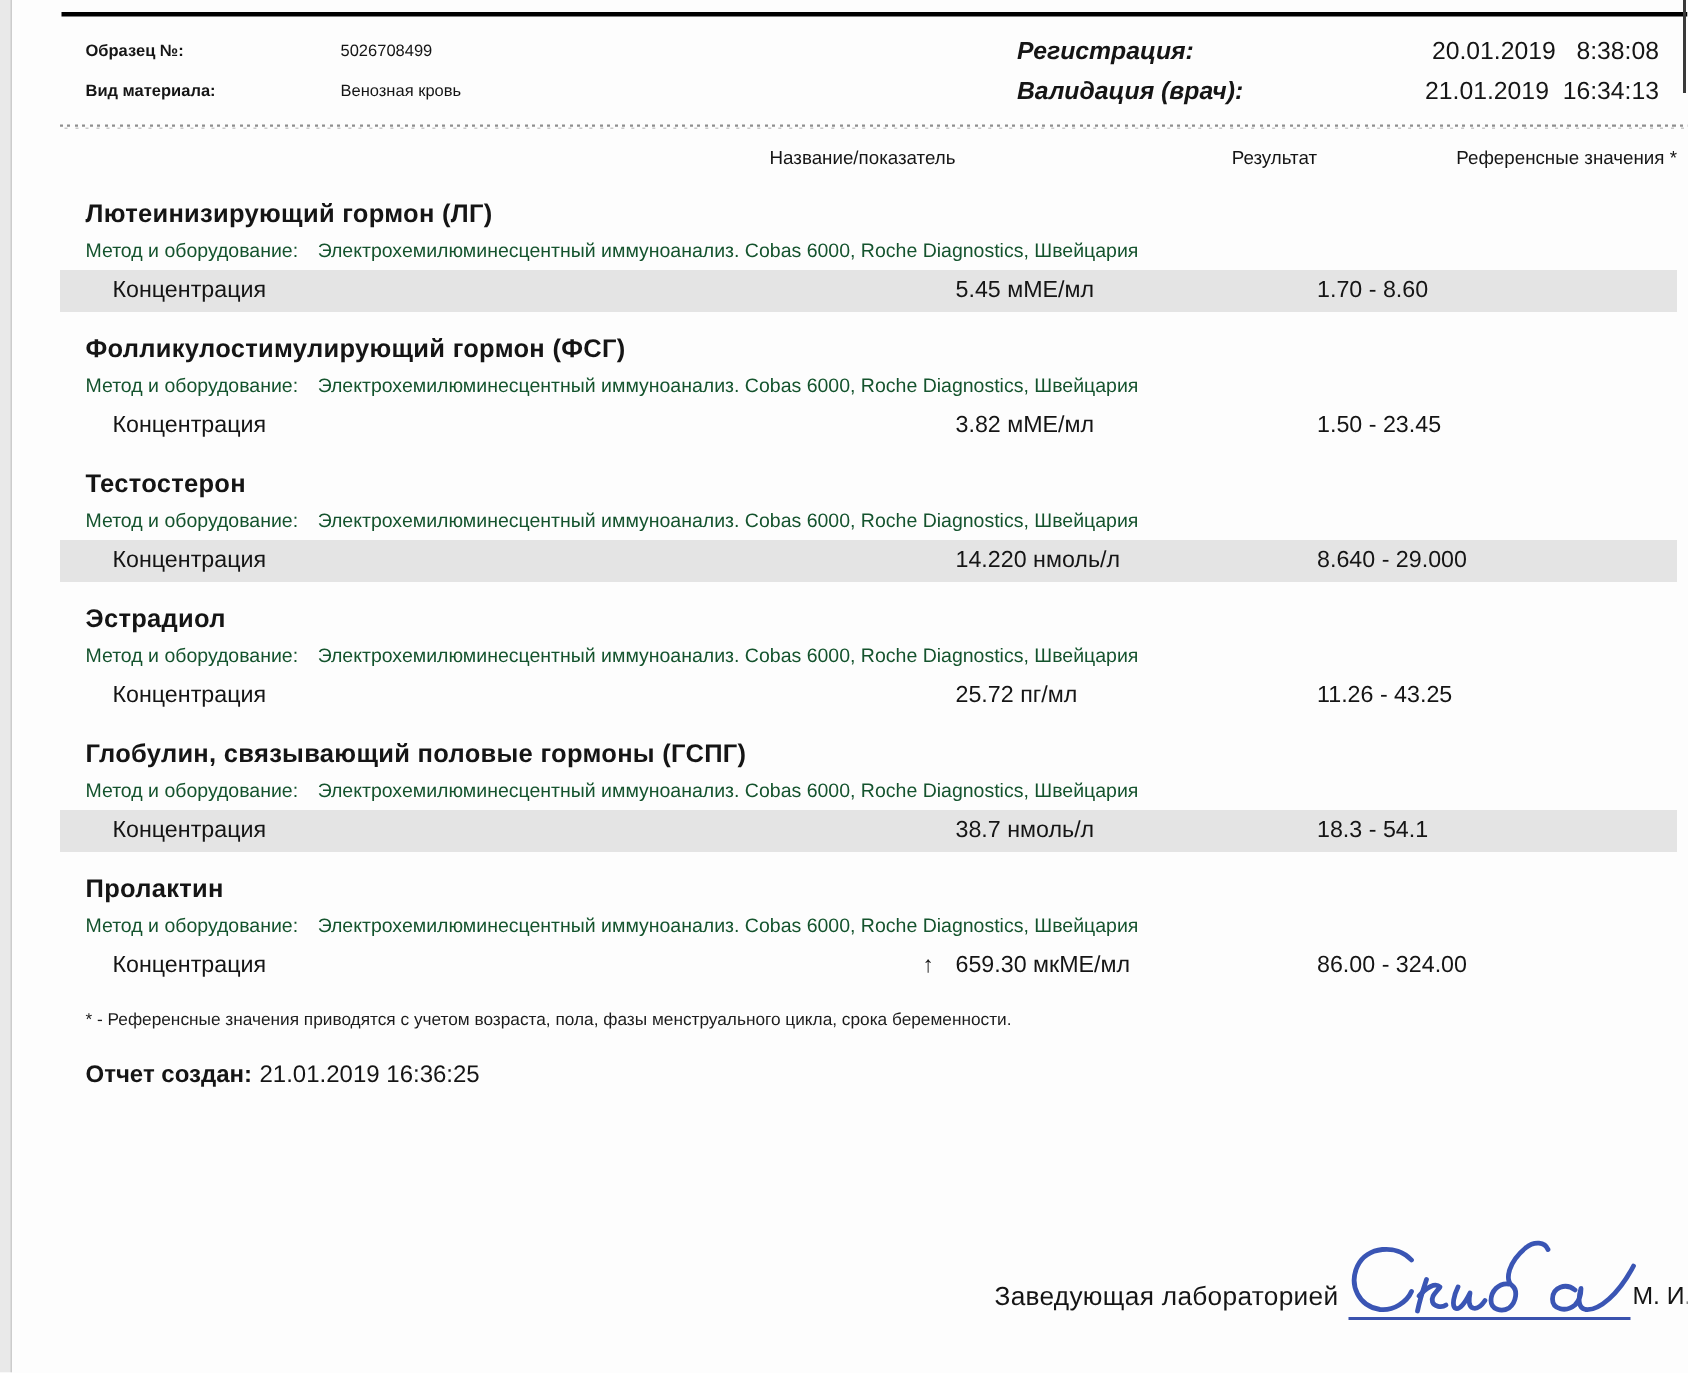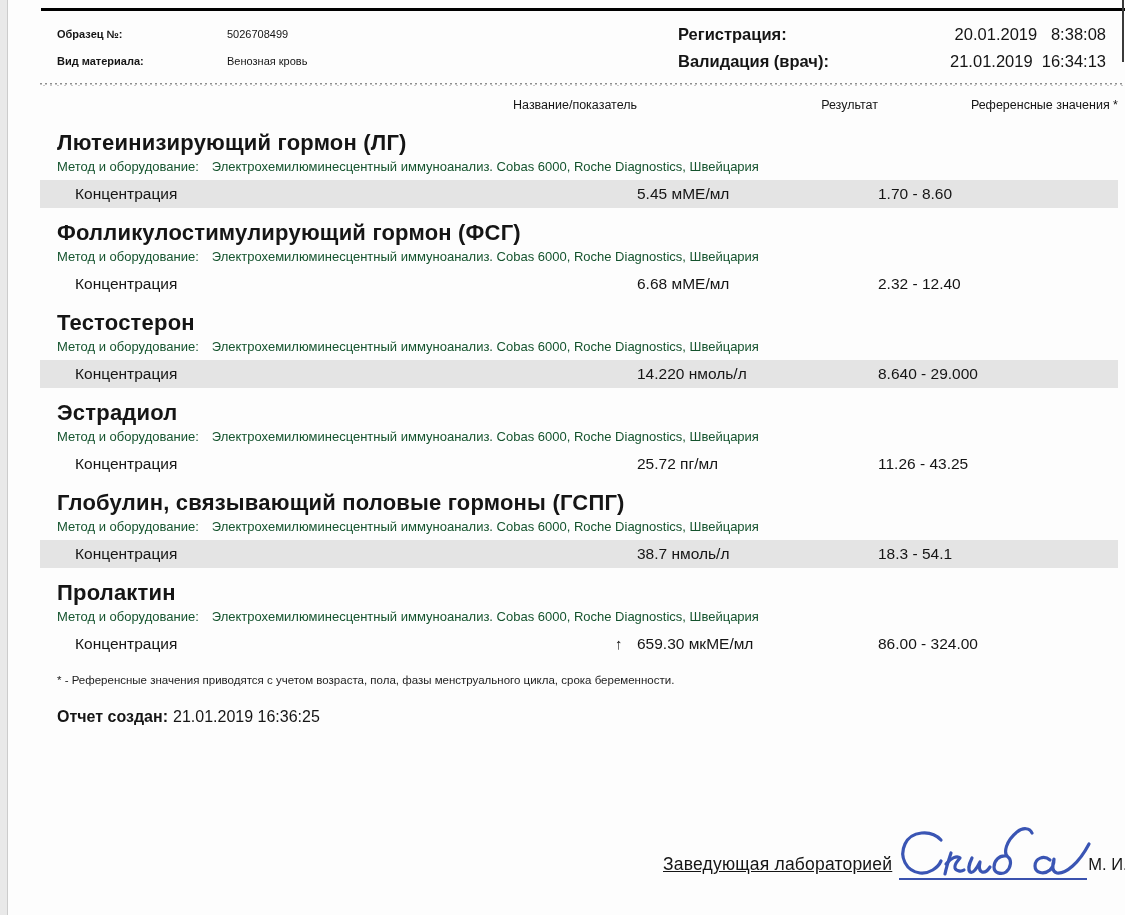--- a/index.html
+++ b/index.html
@@ -25,21 +25,21 @@
     position: absolute; right: 1px; top: 0;
     width: 2px; height: 62px; background: #3a3a3a;
   }
   
   .hdr-left { position: absolute; left: 57px; top: 21px; }
   .hdr-left .row { display: flex; line-height: 27px; font-size: 11px; }
   .hdr-left .lbl { width: 170px; font-weight: bold; }
   .hdr-left .val { white-space: pre; }
   .hdr-right { position: absolute; left: 678px; top: 21px; width: 428px; }
   .hdr-right .row { display: flex; justify-content: space-between; line-height: 27px; font-size: 16.5px; }
-  .hdr-right .lbl { font-weight: bold; }
+  .hdr-right .lbl { font-weight: bold; font-style: italic; }
   .hdr-right .val { white-space: pre; }
 
   .dotted-sep {
     position: absolute; left: 40px; right: 0; top: 83px; height: 3px;
     background-image:
       repeating-linear-gradient(90deg, #8f8f8f 0 2px, transparent 2px 5px),
       repeating-linear-gradient(90deg, #c9c9c9 0 2px, transparent 2px 7px);
     background-size: 100% 1.5px, 100% 1px;
     background-position: 0 0, 3px 2px;
     background-repeat: repeat-x;
@@ -51,21 +51,21 @@
     font-size: 12.5px; font-weight: normal; line-height: 16px; text-align: right;
   }
   .col-headers .c1 { padding-left: 17px; }
   .col-headers .c2 { padding-left: 8px; }
   .col-headers .c3 { padding-left: 17px; }
 
   
   #tests-container { position: absolute; left: 40px; top: 118px; width: 1078px; }
   .test-title {
     padding-left: 17px; margin-top: 13px;
-    font-size: 22px; font-weight: bold; line-height: 24px;
+    font-size: 17px; font-weight: bold; line-height: 24px;
     letter-spacing: 0.2px;
   }
   .method-line { padding-left: 17px; margin-top: 2px; font-size: 13px; line-height: 20px; color: #14532d; white-space: nowrap; }
   .method-line .method-label { margin-right: 13px; }
   .param-row {
     margin-top: 3px;
     display: grid; grid-template-columns: 597px 241px 1fr;
     height: 28px; line-height: 28px; font-size: 15.5px;
   }
   .param-row.shaded { background: #e4e4e4; }
@@ -73,21 +73,21 @@
   .result-cell { position: relative; white-space: nowrap; }
   .flag { position: absolute; left: -22px; top: 0; font-size: 15px; }
 
   .footnote { position: absolute; left: 57px; top: 672px; font-size: 11.5px; line-height: 16px; color: #1c1c1c; }
 
   .report-created { position: absolute; left: 57px; top: 708px; font-size: 16px; line-height: 18px; }
   .report-created .lbl { font-weight: bold; margin-right: 5px; }
 
   
   .sig-row { position: absolute; left: 663px; top: 832px; display: flex; align-items: flex-end; white-space: nowrap; }
-  .sig-label { font-size: 17.5px; line-height: 32px; letter-spacing: 0.2px; text-decoration: underline; }
+  .sig-label { font-size: 17.5px; line-height: 32px; letter-spacing: 0.2px; }
   .sig-line { width: 188px; height: 46px; position: relative; margin-left: 7px; border-bottom: 2px solid #3a52ae; }
   .sig-line svg { position: absolute; left: -6px; bottom: -10px; overflow: visible; }
   .sig-name { font-size: 16.5px; line-height: 32px; margin-left: 1px; }
 </style>
 </head>
 <body>
 
 <div class="left-strip"></div>
 <div class="top-rule"></div>
 <div class="right-edge-line"></div>
@@ -138,23 +138,23 @@
   </div>
 
   <div class="test-block">
     <div class="test-title">Фолликулостимулирующий гормон (ФСГ)</div>
     <div class="method-line">
       <span class="method-label">Метод и оборудование:</span><span>Электрохемилюминесцентный иммуноанализ. Cobas 6000, Roche Diagnostics, Швейцария</span>
     </div>
     <div class="param-row">
       <div class="param-name">Концентрация</div>
       <div class="result-cell">
-        <span class="flag"></span><span>6.68 мМЕ/мл</span>
-      </div>
-      <div class="ref-cell">2.32 - 12.40</div>
+        <span class="flag"></span><span>3.82 мМЕ/мл</span>
+      </div>
+      <div class="ref-cell">1.50 - 23.45</div>
     </div>
   </div>
 
   <div class="test-block">
     <div class="test-title">Тестостерон</div>
     <div class="method-line">
       <span class="method-label">Метод и оборудование:</span><span>Электрохемилюминесцентный иммуноанализ. Cobas 6000, Roche Diagnostics, Швейцария</span>
     </div>
     <div class="param-row shaded">
       <div class="param-name">Концентрация</div>

